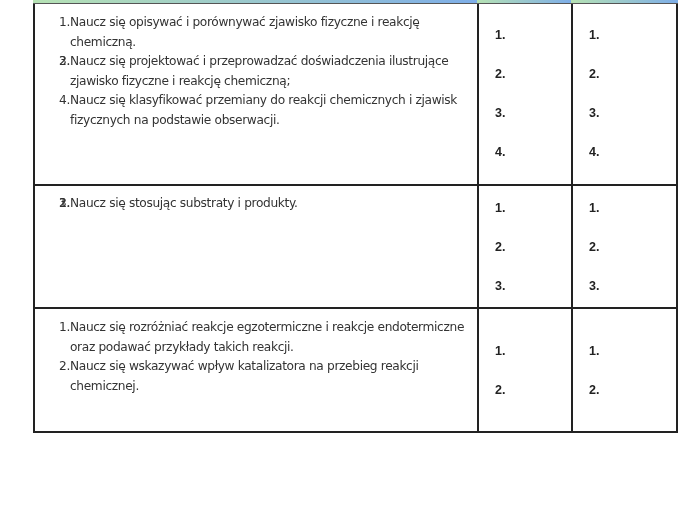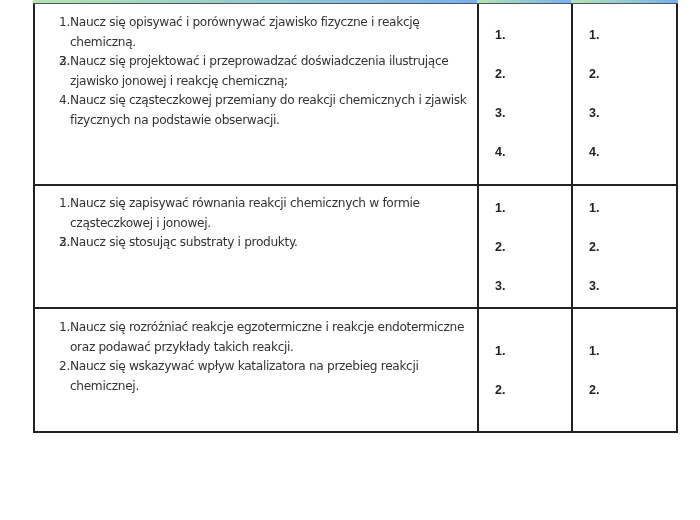--- a/index.html
+++ b/index.html
@@ -26,22 +26,22 @@
     <div class="seg" style="left:0;width:444px;"></div>
     <div class="seg" style="left:444px;width:94px;"></div>
     <div class="seg" style="left:538px;width:107px;"></div>
   </div>
 
   <div class="row" style="top:4px;height:180px;">
     <div class="cell c1">
       <ol class="goals" style="top:9px;">
         <li><span class="num">1.</span><span>Naucz się opisywać i porównywać zjawisko fizyczne i reakcję chemiczną.</span></li>
         <li><span class="num">2.</span></li>
-        <li><span class="num">3.</span><span>Naucz się projektować i przeprowadzać doświadczenia ilustrujące zjawisko jonowej i reakcję chemiczną;</span></li>
-        <li><span class="num">4.</span><span>Naucz się cząsteczkowej przemiany do reakcji chemicznych i zjawisk fizycznych na podstawie obserwacji.</span></li>
+        <li><span class="num">3.</span><span>Naucz się projektować i przeprowadzać doświadczenia ilustrujące zjawisko fizyczne i reakcję chemiczną;</span></li>
+        <li><span class="num">4.</span><span>Naucz się klasyfikować przemiany do reakcji chemicznych i zjawisk fizycznych na podstawie obserwacji.</span></li>
       </ol>
     </div>
     <div class="cell c2">
       <div class="marks" style="top:22px;">
         <div>1.</div>
         <div>2.</div>
         <div>3.</div>
         <div>4.</div>
       </div>
     </div>
@@ -51,21 +51,21 @@
         <div>2.</div>
         <div>3.</div>
         <div>4.</div>
       </div>
     </div>
   </div>
 
   <div class="row" style="top:186px;height:121px;">
     <div class="cell c1">
       <ol class="goals" style="top:8px;">
-        <li><span class="num">1.</span><span>Naucz się zapisywać równania reakcji chemicznych w formie cząsteczkowej i jonowej.</span></li>
+        <li><span class="num">1.</span></li>
         <li><span class="num">2.</span></li>
         <li><span class="num">3.</span><span>Naucz się stosując substraty i produkty.</span></li>
       </ol>
     </div>
     <div class="cell c2">
       <div class="marks" style="top:13px;">
         <div>1.</div>
         <div>2.</div>
         <div>3.</div>
       </div>

